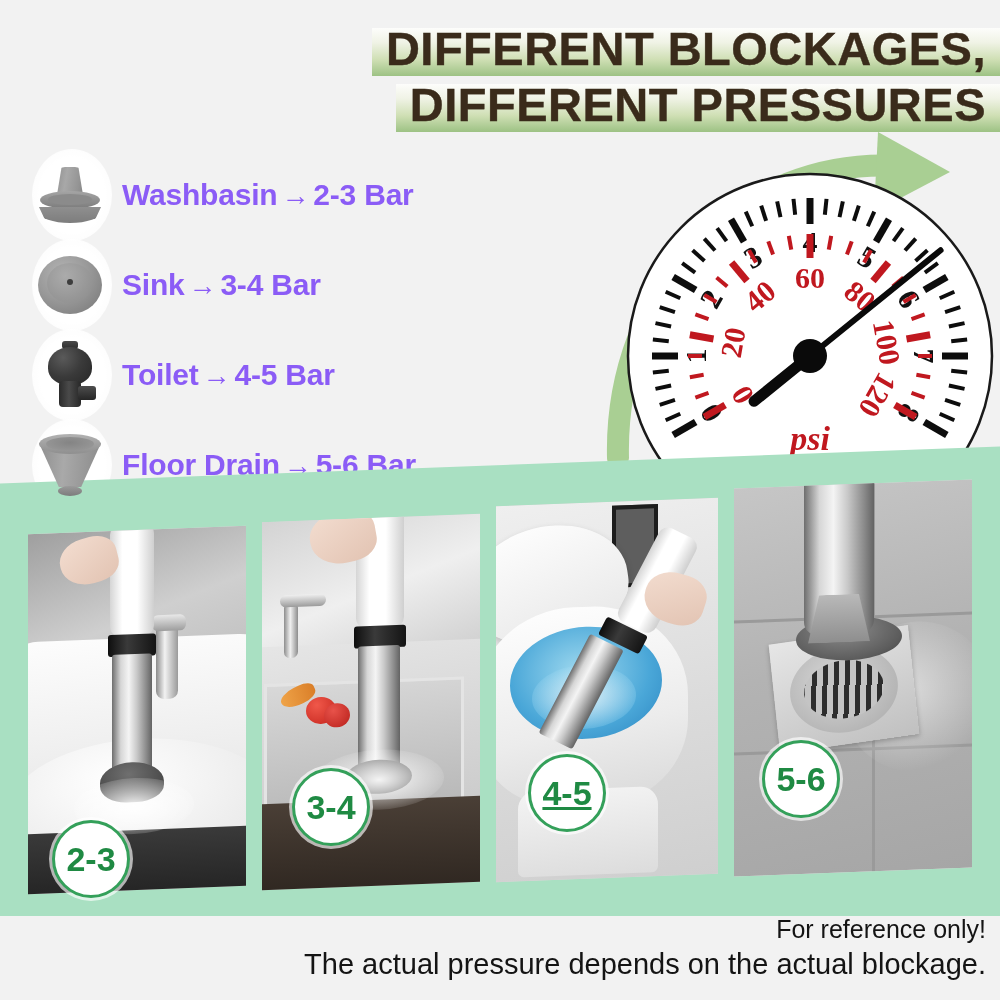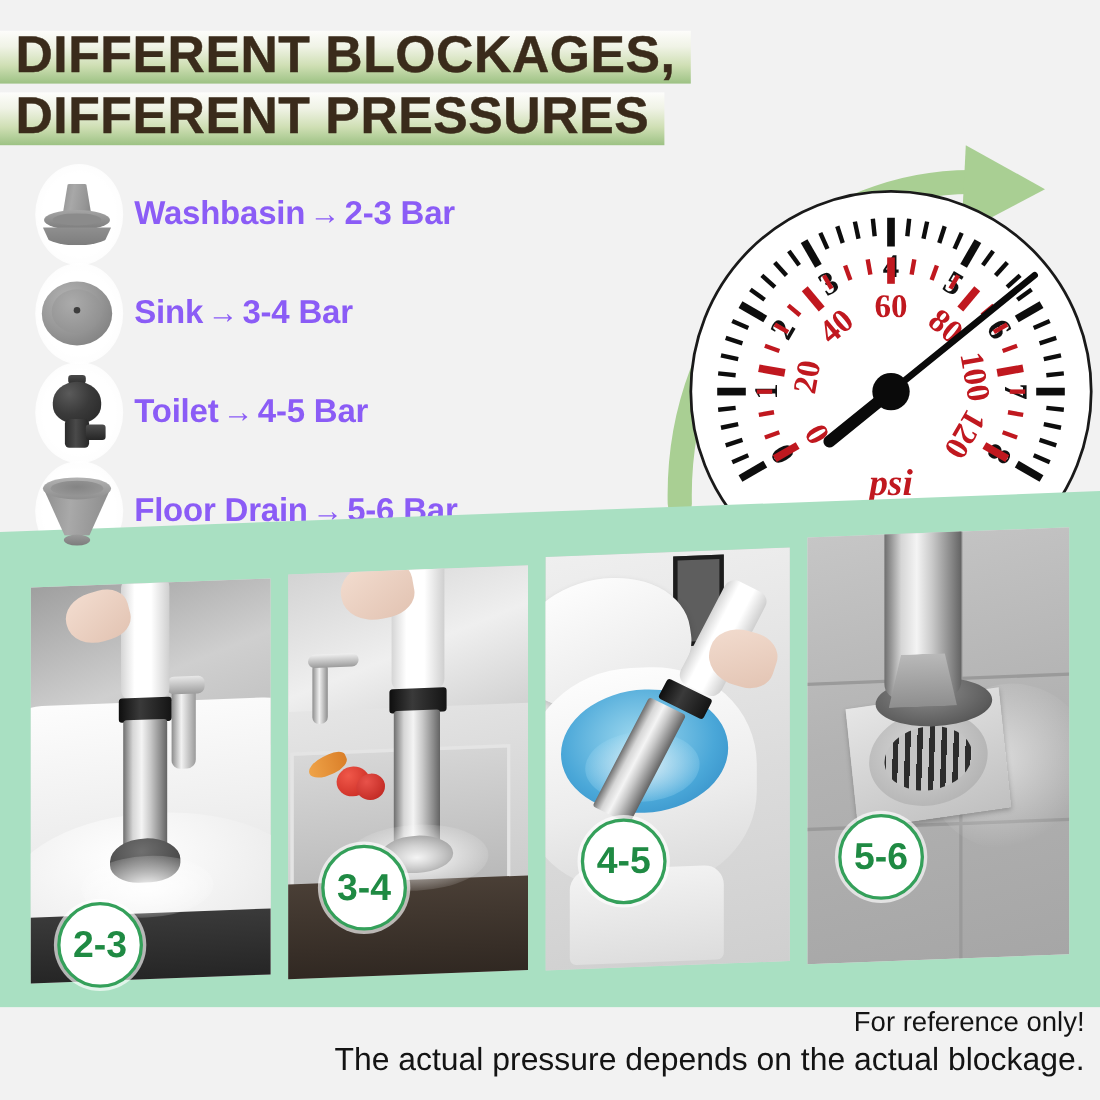--- a/index.html
+++ b/index.html
@@ -4,21 +4,21 @@
 <style>
   html,body{margin:0;padding:0;}
   body{
     width:1000px;height:1000px;overflow:hidden;position:relative;
     background:#f2f2f2;
     font-family:"Liberation Sans", sans-serif;
   }
   #stage{position:absolute;inset:0;width:1000px;height:1000px;}
 
   
-  .title-wrap{position:absolute;left:0;top:22px;width:1000px;text-align:left;}
+  .title-wrap{position:absolute;left:0;top:22px;width:1000px;text-align:right;}
   .title-line{
     display:inline-block;
     position:relative;
     padding:2px 14px 4px 14px;
     font-weight:bold;
     font-size:47px;
     letter-spacing:0.5px;
     line-height:1.06;
     color:#3a2b1b;
     -webkit-text-stroke:0.4px #3a2b1b;
@@ -418,21 +418,21 @@
         <div style="position:absolute;left:14px;top:124px;width:152px;height:112px;background:radial-gradient(ellipse at 46% 40%,#9fd9ef,#4aa7d8 60%,#2b84c0);border-radius:50%;"></div>
         <div style="position:absolute;left:36px;top:162px;width:104px;height:64px;background:radial-gradient(ellipse at 50% 50%,rgba(255,255,255,0.7),rgba(140,210,240,0.25) 75%);border-radius:50%;"></div>
         <div style="position:absolute;left:22px;top:286px;width:140px;height:86px;background:linear-gradient(175deg,#f4f4f4,#dcdcdc);border-radius:18px 18px 6px 6px;"></div>
 
         <div class="tool-white" style="left:116px;top:22px;width:42px;height:104px;transform:rotate(28deg);transform-origin:50% 100%;"></div>
         <div class="tool-blk" style="left:104px;top:124px;width:46px;height:20px;transform:rotate(28deg);"></div>
         <div class="tool-shaft" style="left:92px;top:140px;width:38px;height:110px;border-radius:3px;transform:rotate(28deg);transform-origin:50% 0;"></div>
         <div class="hand" style="left:148px;top:74px;width:62px;height:50px;transform:rotate(18deg);"></div>
       </div>
     </div>
-    <div class="badge" style="left:528px;top:304px;width:72px;height:72px;">
+    <div class="badge" style="left:528px;top:314px;width:72px;height:72px;text-decoration:underline;">
       <span>4-5</span>
     </div>
 
     <div class="panel" style="left:734px;top:44px;width:238px;height:388px;transform:skewY(-2.2deg);">
       <div class="sc">
         <div style="position:absolute;left:0;top:0;width:100%;height:100%;background:linear-gradient(168deg,#c6c6c6,#b3b3b3 45%,#a6a6a6);"></div>
         <div style="position:absolute;left:0;top:34%;width:100%;height:3px;background:#9a9a9a;"></div>
         <div style="position:absolute;left:0;top:68%;width:100%;height:3px;background:#9a9a9a;"></div>
         <div style="position:absolute;left:58%;top:0;width:3px;height:100%;background:#9a9a9a;"></div>
 

